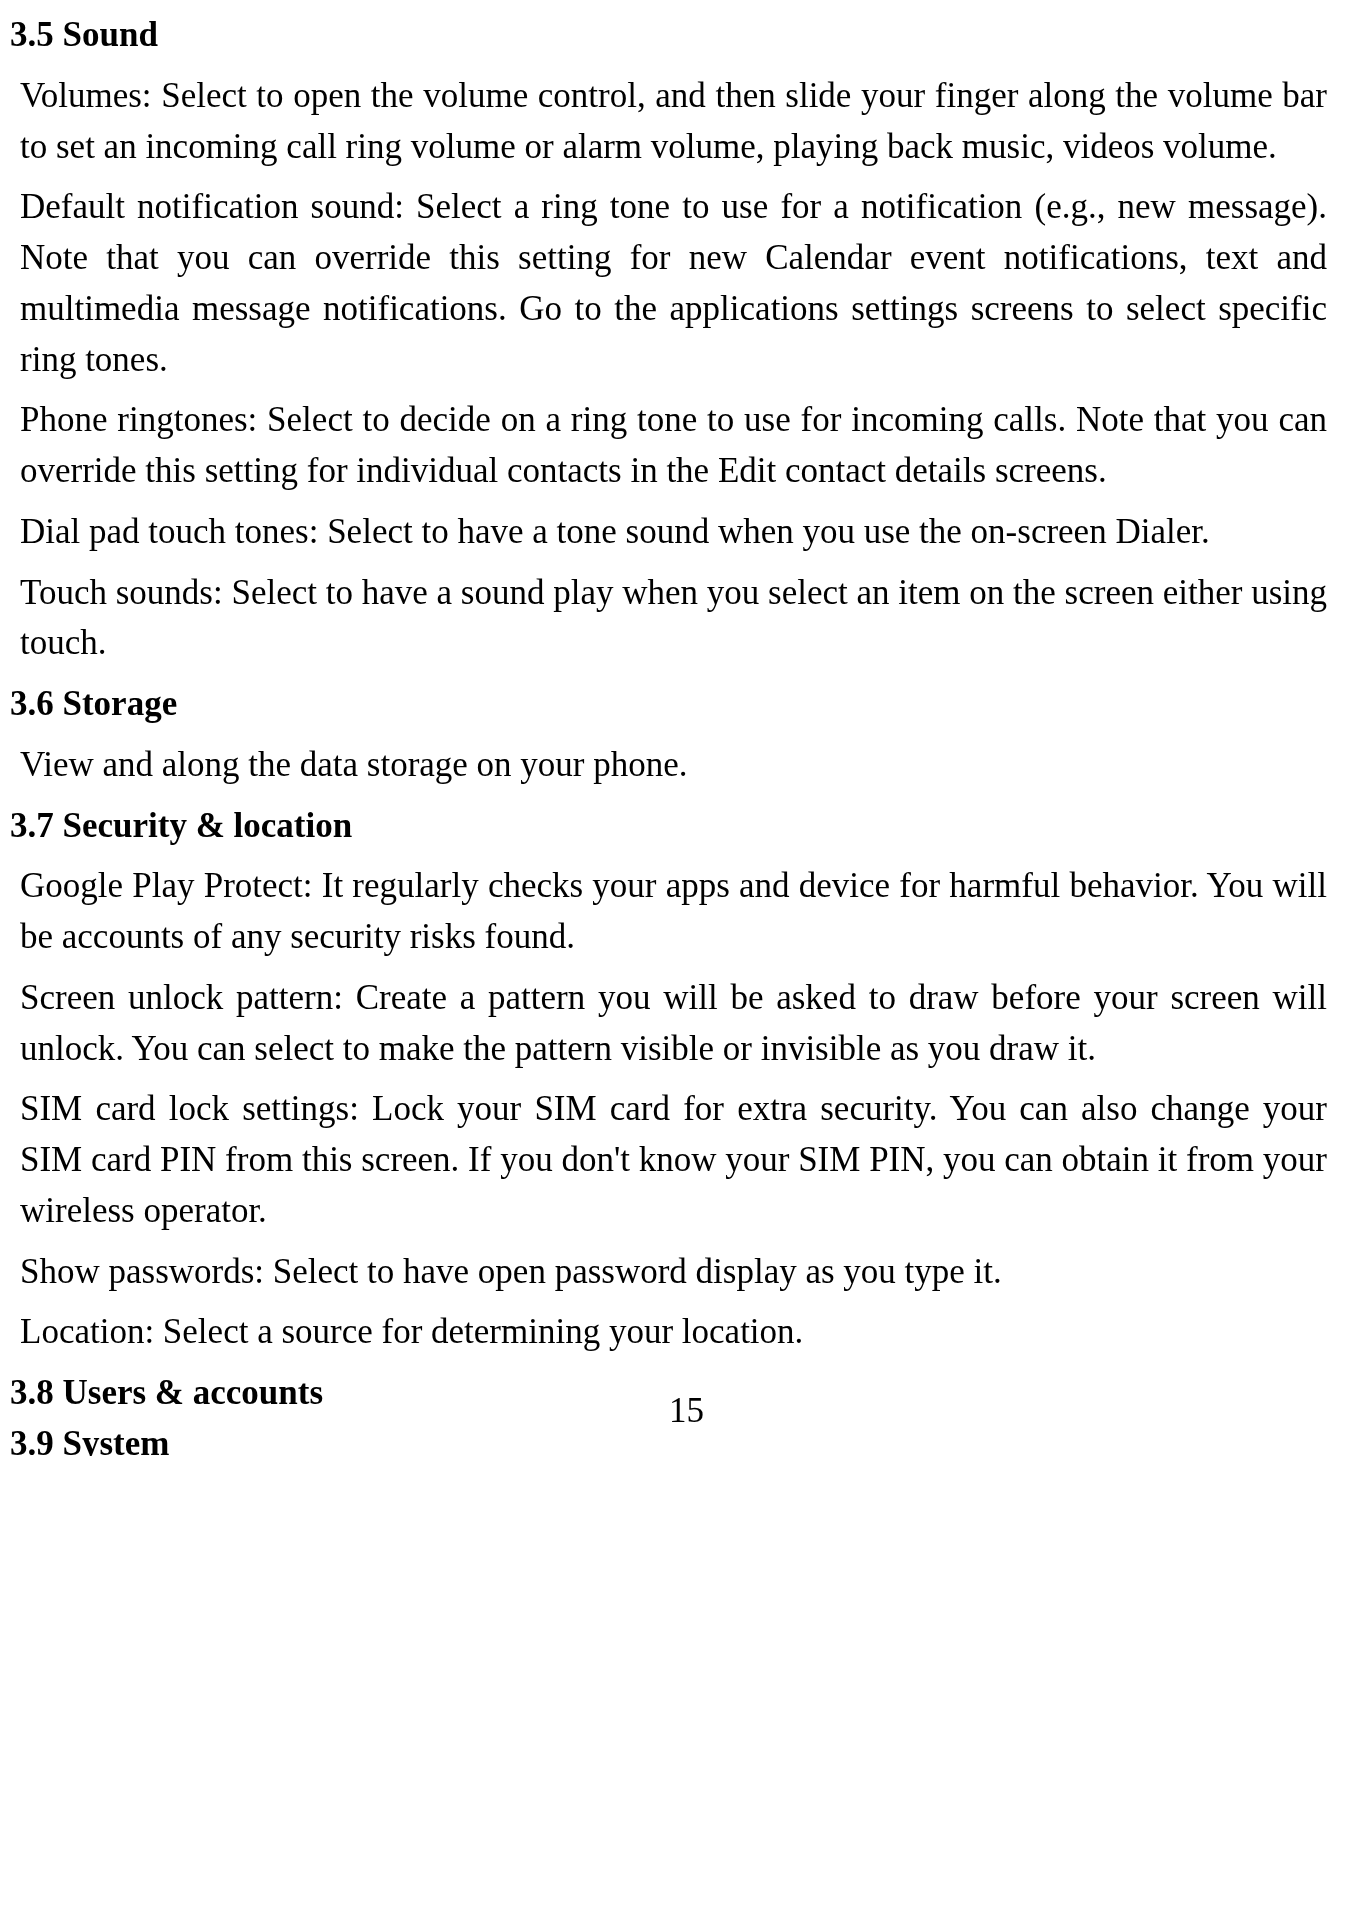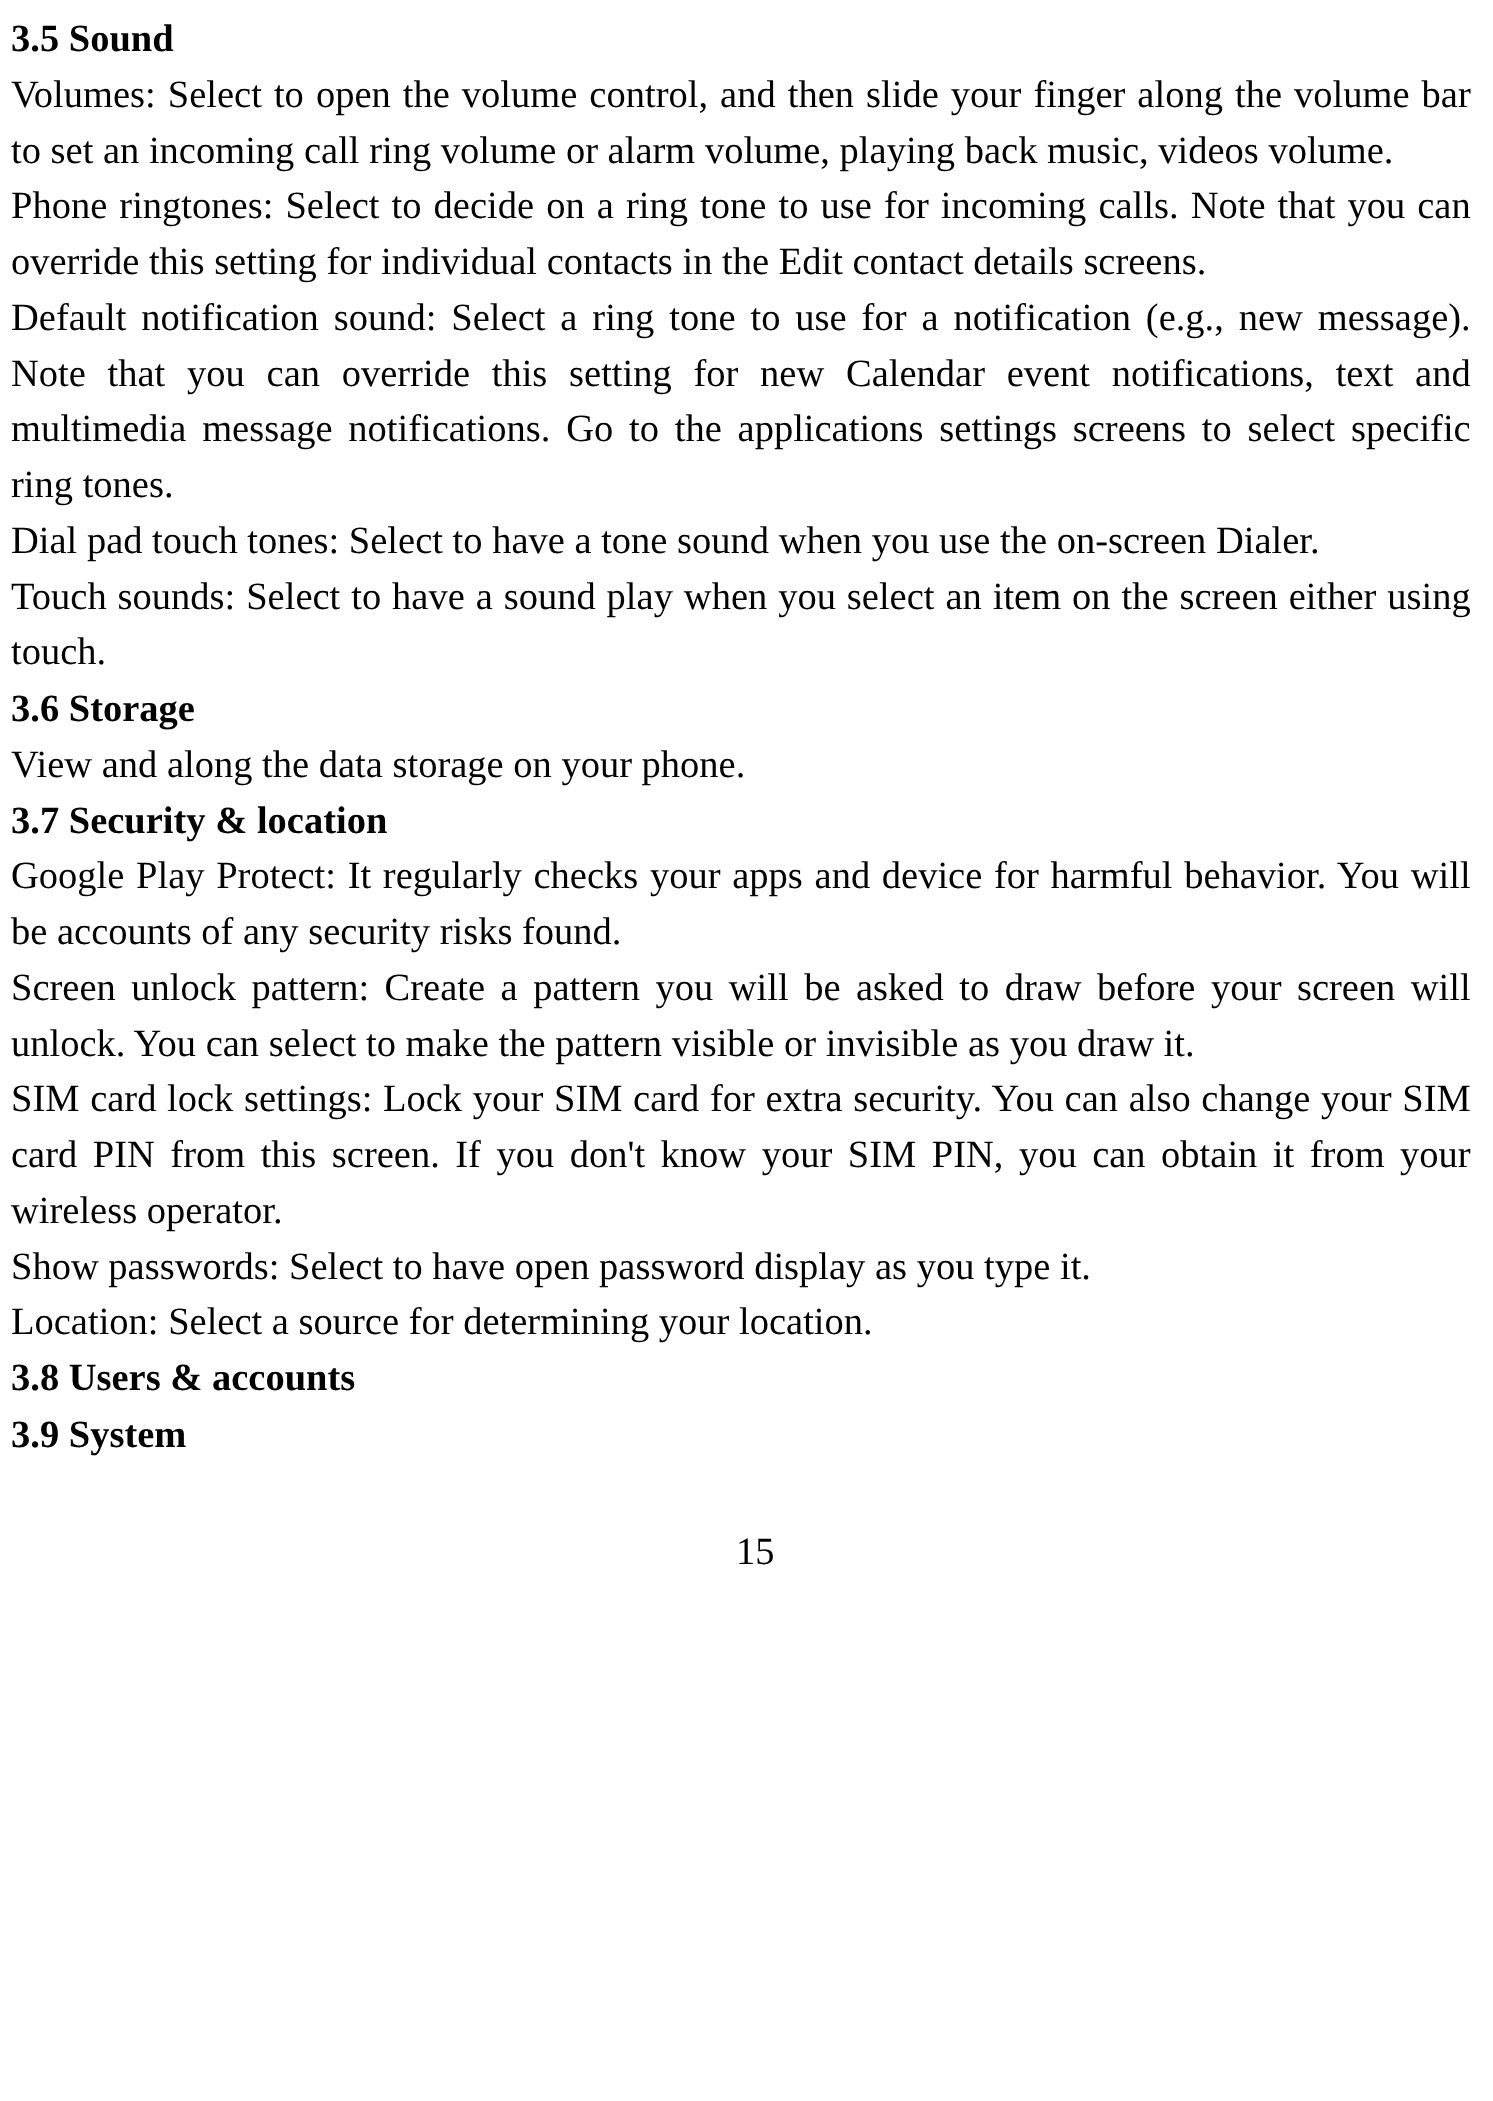--- a/index.html
+++ b/index.html
@@ -21,40 +21,40 @@
     font-weight: bold;
     font-size: 35px;
     line-height: 1.45;
     margin: 0;
   }
   .body-text {
     font-weight: normal;
     font-size: 35px;
     line-height: 1.45;
     text-align: justify;
-    margin: 0;
+    margin: 10px;
   }
   .page-number {
     position: absolute;
     bottom: 25px;
     left: 16px;
     right: 0;
     text-align: center;
     font-size: 35px;
   }
 </style>
 </head>
 <body>
 
 <div class="page">
 
   <p class="heading">3.5 Sound</p>
   <p class="body-text">Volumes: Select to open the volume control, and then slide your finger along the volume bar to set an incoming call ring volume or alarm volume, playing back music, videos volume.</p>
+  <p class="body-text">Default notification sound: Select a ring tone to use for a notification (e.g., new message). Note that you can override this setting for new Calendar event notifications, text and multimedia message notifications. Go to the applications settings screens to select specific ring tones.</p>
   <p class="body-text">Phone ringtones: Select to decide on a ring tone to use for incoming calls. Note that you can override this setting for individual contacts in the Edit contact details screens.</p>
-  <p class="body-text">Default notification sound: Select a ring tone to use for a notification (e.g., new message). Note that you can override this setting for new Calendar event notifications, text and multimedia message notifications. Go to the applications settings screens to select specific ring tones.</p>
   <p class="body-text">Dial pad touch tones: Select to have a tone sound when you use the on-screen Dialer.</p>
   <p class="body-text">Touch sounds: Select to have a sound play when you select an item on the screen either using touch.</p>
 
   <p class="heading">3.6 Storage</p>
   <p class="body-text">View and along the data storage on your phone.</p>
 
   <p class="heading">3.7 Security &amp; location</p>
   <p class="body-text">Google Play Protect: It regularly checks your apps and device for harmful behavior. You will be accounts of any security risks found.</p>
   <p class="body-text">Screen unlock pattern: Create a pattern you will be asked to draw before your screen will unlock. You can select to make the pattern visible or invisible as you draw it.</p>
   <p class="body-text">SIM card lock settings: Lock your SIM card for extra security. You can also change your SIM card PIN from this screen. If you don't know your SIM PIN, you can obtain it from your wireless operator.</p>

